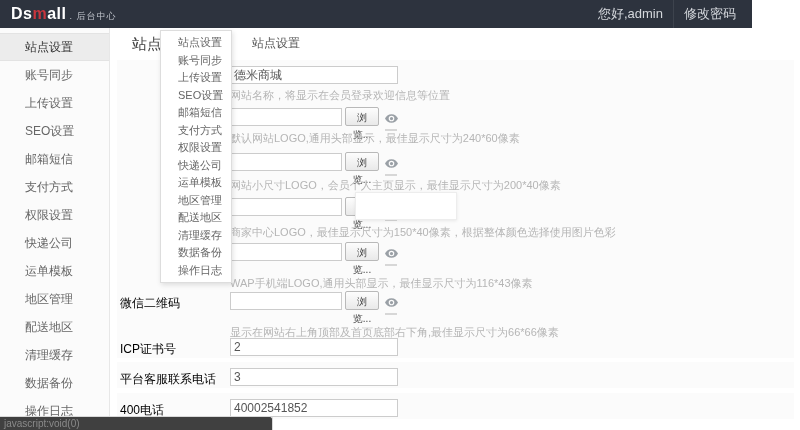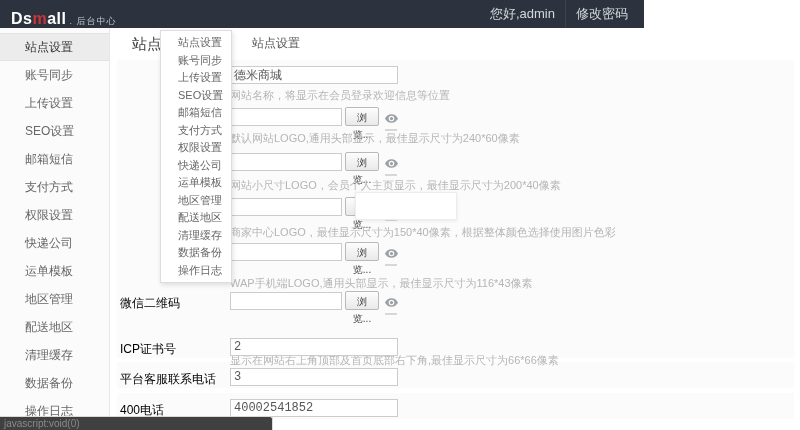--- a/index.html
+++ b/index.html
@@ -1,22 +1,22 @@
 <!DOCTYPE html>
 <html><head>
 <meta charset="utf-8">
 <style>
   html,body{margin:0;padding:0;}
   body{width:800px;height:430px;position:relative;overflow:hidden;background:#fff;
        font-family:"Liberation Sans","DejaVu Sans",sans-serif;}
   .page{position:absolute;inset:0;}
 
   
-  .topbar{position:absolute;top:0;left:0;width:644px;height:28px;background:#2d333e;
-          display:flex;align-items:flex-end;z-index:50;}
+  .topbar{position:absolute;top:0;left:0;width:752px;height:28px;background:#2d333e;
+          display:flex;align-items:center;z-index:50;}
   .logo{width:118px;padding-left:11px;font-weight:bold;font-size:16px;color:#fff;
         letter-spacing:.5px;white-space:nowrap;cursor:pointer;}
   .logo-accent{color:#c9353d;}
   .logo-suffix{font-size:9px;color:#c2c6cd;font-weight:normal;margin-left:3px;letter-spacing:1px;}
   .topnav{display:flex;height:28px;}
   .nav-item{position:relative;height:28px;line-height:28px;padding:0 12px;font-size:12px;
             color:#c8ccd4;border-left:1px solid rgba(255,255,255,.07);cursor:pointer;white-space:nowrap;}
   .nav-item.active{background:#252a34;color:#fff;}
   .nav-caret{position:absolute;bottom:0;left:50%;margin-left:-5px;width:0;height:0;
              border-left:5px solid transparent;border-right:5px solid transparent;
@@ -37,21 +37,21 @@
   
   .content{position:absolute;left:110px;top:28px;right:0;bottom:0;background:#fff;z-index:8;}
   .page-title{position:absolute;left:22px;top:7px;margin:0;font-size:15px;font-weight:normal;color:#444;}
   .tabs{position:absolute;left:133px;top:5px;display:flex;gap:4px;}
   .tab{height:21px;line-height:21px;padding:0 9px;font-size:12px;color:#666;cursor:pointer;background:#e3e3e3;}
   .tab.active{background:#fff;color:#555;}
 
   .row-band{position:absolute;left:7px;right:6px;background:#fbfbfb;z-index:1;}
   .f-label{position:absolute;left:10px;width:102px;text-align:left;font-size:12px;color:#000000;z-index:2;}
   .f-input{position:absolute;height:14px;padding:1px 3px;border:1px solid #ccc;background:#fff;
-           font-size:12px;color:#555;z-index:2;font-family:Liberation Mono, monospace;}
+           font-size:12px;color:#555;z-index:2;font-family:Liberation Sans, sans-serif;}
   .f-input.text{width:160px;}
   .f-input.file{width:104px;}
   .browse-btn{position:absolute;left:235px;width:34px;height:19px;border:1px solid #b9b9b9;border-radius:2px;
               background:linear-gradient(#fdfdfd,#e9e9e9);font-size:10px;color:#444;text-align:center;
               line-height:17px;cursor:pointer;z-index:2;box-sizing:border-box;}
   .eye-wrap{position:absolute;left:272px;width:18px;text-align:center;cursor:pointer;z-index:2;}
   .eye-bar{width:12px;height:2px;background:#d7d7d7;margin:2px auto 0;}
   .f-help{position:absolute;left:120px;font-size:11px;color:#b5b5b5;white-space:nowrap;z-index:2;}
 
   
@@ -137,21 +137,21 @@
             <path d="M12 0C6.2 0 1.8 3.9 0 8c1.8 4.1 6.2 8 12 8s10.2-3.9 12-8C22.2 3.9 17.8 0 12 0zm0 13.2A5.2 5.2 0 1 1 12 2.8a5.2 5.2 0 0 1 0 10.4zm0-2.2a3 3 0 1 0 0-6 3 3 0 0 0 0 6z" fill="#9aa0a6"></path>
           </svg><div class="eye-bar"></div></div>
         <div class="f-help" style="top: 248px;">WAP手机端LOGO,通用头部显示，最佳显示尺寸为116*43像素</div>
         <div class="row-band" style="top: 258px; height: 47px;"></div>
         <div class="f-label" style="top: 267px;">微信二维码</div>
         <input class="f-input file" type="text" value="" style="left: 120px; top: 264px;">
         <button class="browse-btn" style="top: 263px;">浏览...</button>
         <div class="eye-wrap" style="top: 265px;"><svg width="13" height="9" viewBox="0 0 24 16">
             <path d="M12 0C6.2 0 1.8 3.9 0 8c1.8 4.1 6.2 8 12 8s10.2-3.9 12-8C22.2 3.9 17.8 0 12 0zm0 13.2A5.2 5.2 0 1 1 12 2.8a5.2 5.2 0 0 1 0 10.4zm0-2.2a3 3 0 1 0 0-6 3 3 0 0 0 0 6z" fill="#9aa0a6"></path>
           </svg><div class="eye-bar"></div></div>
-        <div class="f-help" style="top: 297px; margin-top: 28px;">显示在网站右上角顶部及首页底部右下角,最佳显示尺寸为66*66像素</div>
+        <div class="f-help" style="top: 297px;">显示在网站右上角顶部及首页底部右下角,最佳显示尺寸为66*66像素</div>
         <div class="row-band" style="top: 304px; height: 26px;"></div>
         <div class="f-label" style="top: 313px;">ICP证书号</div>
         <input class="f-input text" type="text" value="2" style="left: 120px; top: 310px;">
         <div class="row-band" style="top: 334px; height: 26px;"></div>
         <div class="f-label" style="top: 343px;">平台客服联系电话</div>
         <input class="f-input text" type="text" value="3" style="left: 120px; top: 340px;">
         <div class="row-band" style="top: 365px; height: 26px;"></div>
         <div class="f-label" style="top: 374px;">400电话</div>
         <input class="f-input text" type="text" value="40002541852" style="left: 120px; top: 371px;">
       </div>

